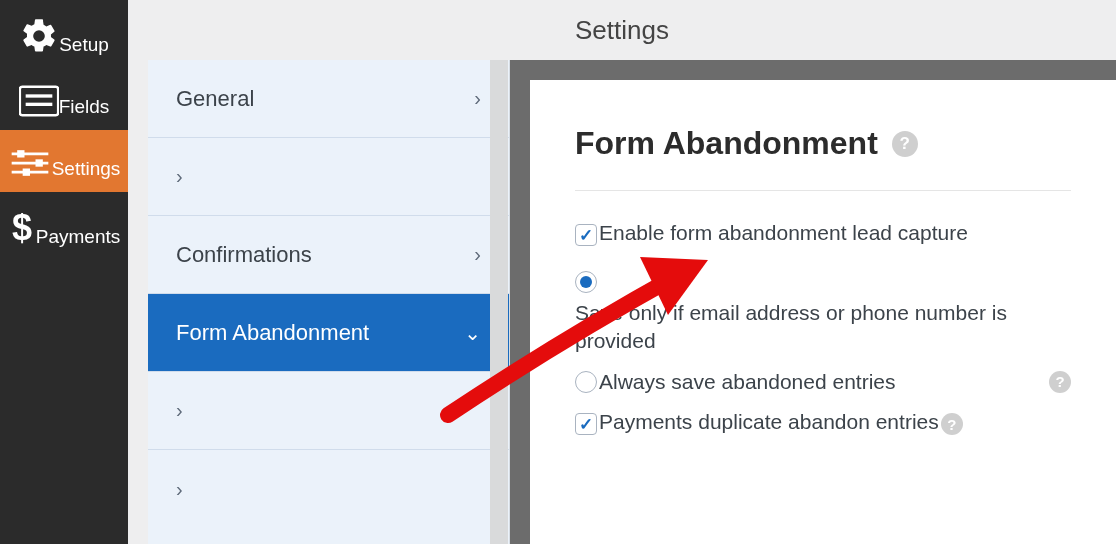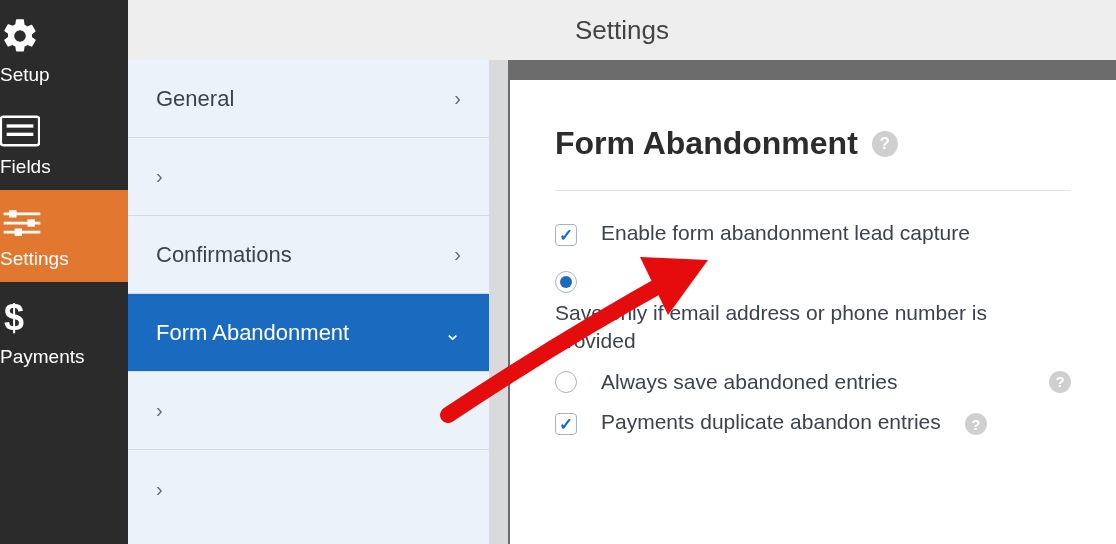--- a/index.html
+++ b/index.html
@@ -17,22 +17,22 @@
   }
   
   .rail {
     width: 128px;
     background: #2b2b2b;
     display: flex;
     flex-direction: column;
   }
   .rail-item {
     display: flex;
-    flex-direction: column;
-    align-items: flex-start;
+    flex-direction: row;
+    align-items: flex-end;
     justify-content: center;
     padding: 16px 0 12px;
     color: #fff;
     font-size: 19px;
     cursor: pointer;
   }
   .rail-item.active { background: #e27730; }
   .rail-item svg { fill: #fff; }
   .rail-item .lbl { margin-top: 8px; }
 
@@ -49,20 +49,21 @@
     align-items: center;
     justify-content: center;
     font-size: 26px;
     color: #444;
     background: #eeeeef;
   }
   .body-row {
     flex: 1;
     display: flex;
     position: relative;
+    padding-left: 20px;
   }
   .settings-list {
     width: 362px;
     background: #ebf2fa;
     border-right: 1px solid #d7dde4;
     position: relative;
   }
   .scroll-track {
     position: absolute;
     top: 0;
@@ -113,21 +114,21 @@
     gap: 14px;
   }
   .panel hr {
     border: none;
     border-top: 1px solid #e5e5e5;
     margin: 28px 0 30px;
   }
   .opt-row {
     display: flex;
     align-items: flex-start;
-    gap: 24px;
+    gap: 2px;
     font-size: 21px;
     color: #3c434a;
     margin-bottom: 22px;
   }
   .opt-row.radio-row { margin-bottom: 12px; }
   .checkbox {
     width: 22px;
     height: 22px;
     border: 1px solid #a9b3c0;
     border-radius: 4px;

